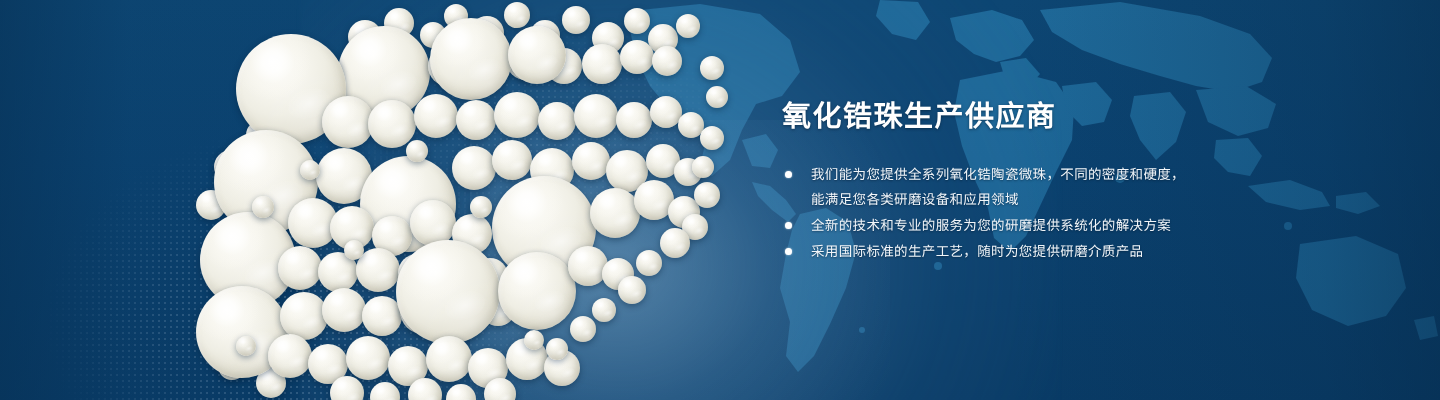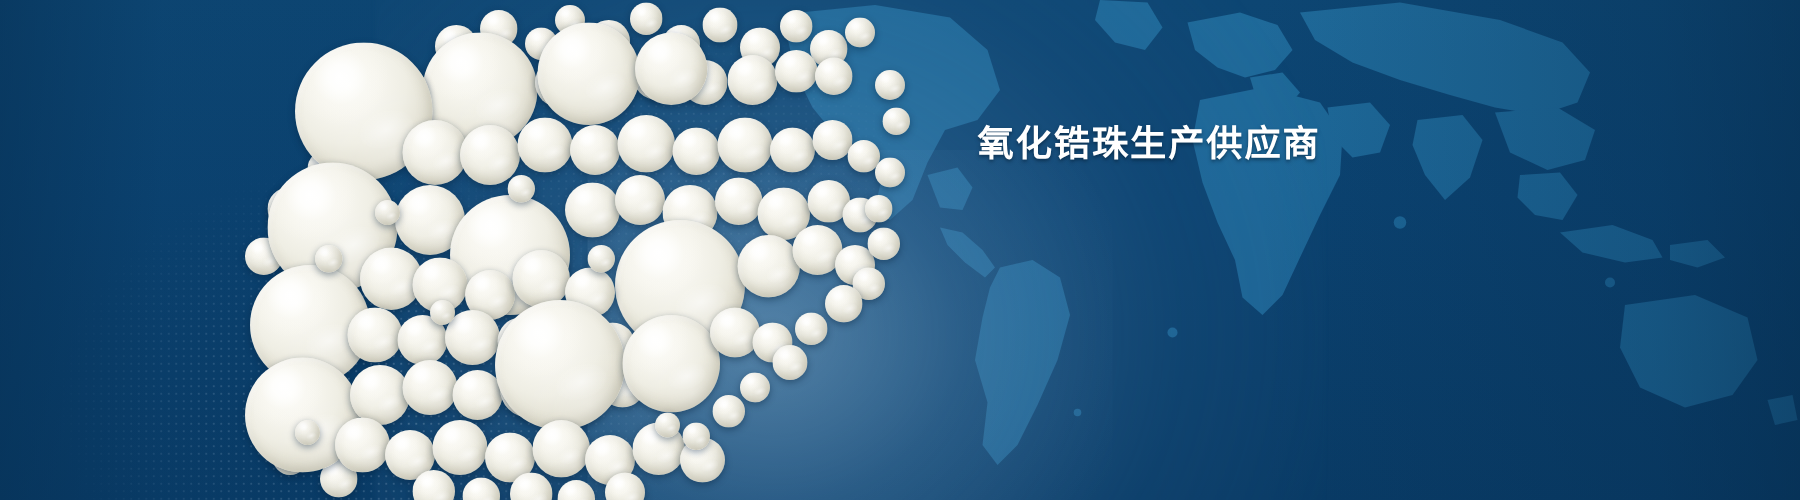--- a/index.html
+++ b/index.html
@@ -381,15 +381,34 @@
     <span class="bead" style="left:252px; top:196px; width:22px; height:22px;"></span>
     <span class="bead" style="left:300px; top:160px; width:20px; height:20px;"></span>
     <span class="bead" style="left:524px; top:330px; width:20px; height:20px;"></span>
     <span class="bead" style="left:236px; top:336px; width:20px; height:20px;"></span>
   </div>
 
   <div class="copy">
 
     <div class="headline">氧化锆珠生产供应商</div>
 
+    <ul class="bullets">
+
+      <li class="bullet">
+        <span class="dot"></span>
+        <span class="line">我们能为您提供全系列氧化锆陶瓷微珠，不同的密度和硬度，</span>
+        <span class="line">能满足您各类研磨设备和应用领域</span>
+      </li>
+
+      <li class="bullet">
+        <span class="dot"></span>
+        <span class="line">全新的技术和专业的服务为您的研磨提供系统化的解决方案</span>
+      </li>
+
+      <li class="bullet">
+        <span class="dot"></span>
+        <span class="line">采用国际标准的生产工艺，随时为您提供研磨介质产品</span>
+      </li>
+
+    </ul>
   </div>
 
 </div>
 
 </body></html>

